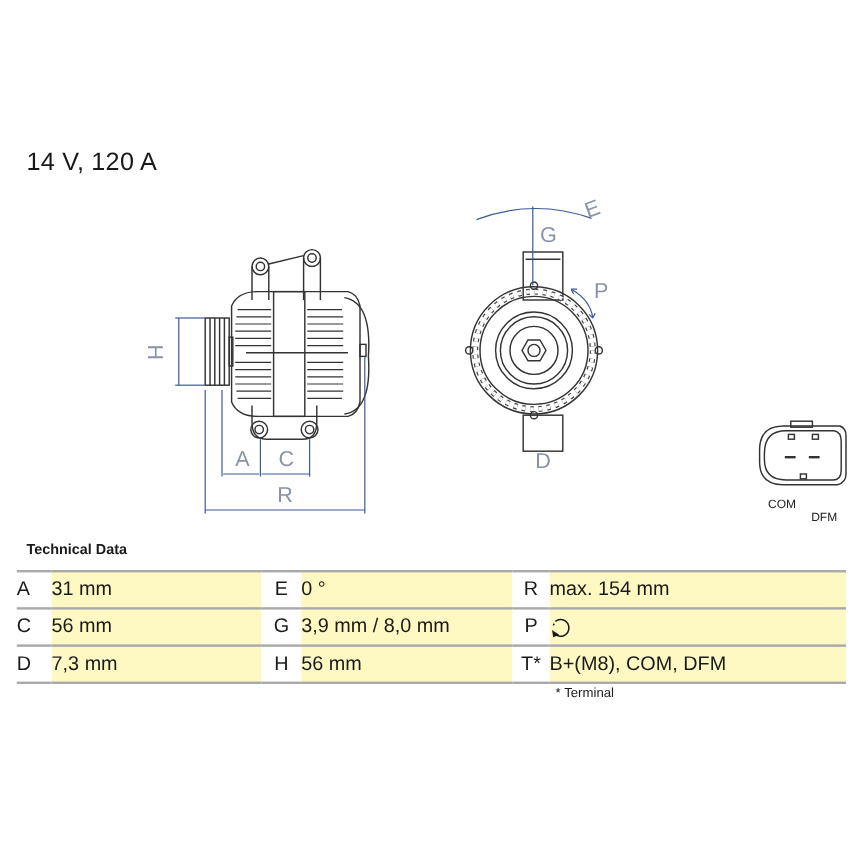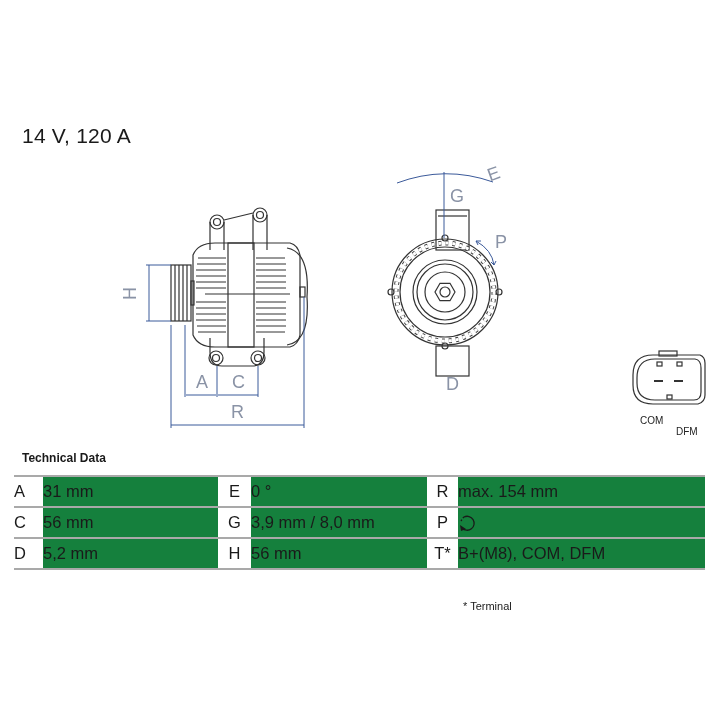--- a/index.html
+++ b/index.html
@@ -8,22 +8,22 @@
   .title { position: absolute; left: 22px; top: 124px; font-size: 21px; letter-spacing: 0.2px; }
   .drawing { position: absolute; left: 0; top: 0; }
   .dim-label { font-family: "Liberation Sans", sans-serif; font-size: 18px; fill: #8a93a6; font-weight: 300; }
   .conn-label { position: absolute; font-size: 10px; color: #222; }
   .section-title { position: absolute; left: 22px; top: 451px; font-size: 12px; font-weight: bold; }
   table.tech { position: absolute; left: 14px; top: 475px; width: 691px; border-collapse: collapse; font-size: 16.5px; }
   table.tech td { height: 29px; padding: 0; border-top: 2px solid #a9a9a9; vertical-align: middle; }
   table.tech tr:last-child td { border-bottom: 2px solid #a9a9a9; }
   td.lbl { background: #ffffff; text-align: left; padding-left: 7px; }
   td.lbl.mid { text-align: center; padding-left: 0; }
-  td.val { background: #15803d; padding-left: 6px; }
-  .footnote { position: absolute; left: 463px; top: 600px; font-size: 11px; }
+  td.val { background: #fef9c3; padding-left: 6px; }
+  .footnote { position: absolute; left: 463px; top: 572px; font-size: 11px; }
   .rot-icon { display: inline-block; vertical-align: middle; }
 </style>
 </head>
 <body>
 
 <div class="title">14 V, 120 A</div>
 
 <svg class="drawing" width="720" height="440" viewBox="0 0 720 440">
 
   <g stroke="#333" fill="none" stroke-width="1.2">
@@ -160,21 +160,21 @@
     <td class="val">
       <svg class="rot-icon" width="20" height="20" viewBox="0 0 20 20">
         <path d="M6 4 A7 7 0 1 1 4 15" fill="none" stroke="#1a1a1a" stroke-width="1.3"></path>
         <path d="M6 4 A7 7 0 0 0 3 10" fill="none" stroke="#1a1a1a" stroke-width="1.3" stroke-dasharray="1.5 2"></path>
         <polygon points="2,12 8,16 3,18" fill="#1a1a1a"></polygon>
       </svg>
     </td>
   </tr>
   <tr>
     <td class="lbl">D</td>
-    <td class="val">5,2 mm</td>
+    <td class="val">7,3 mm</td>
     <td class="lbl mid">H</td>
     <td class="val">56 mm</td>
     <td class="lbl mid">T*</td>
     <td class="val">B+(M8), COM, DFM</td>
   </tr>
 </tbody>
   </table>
 
 <div class="footnote">* Terminal</div>
 

